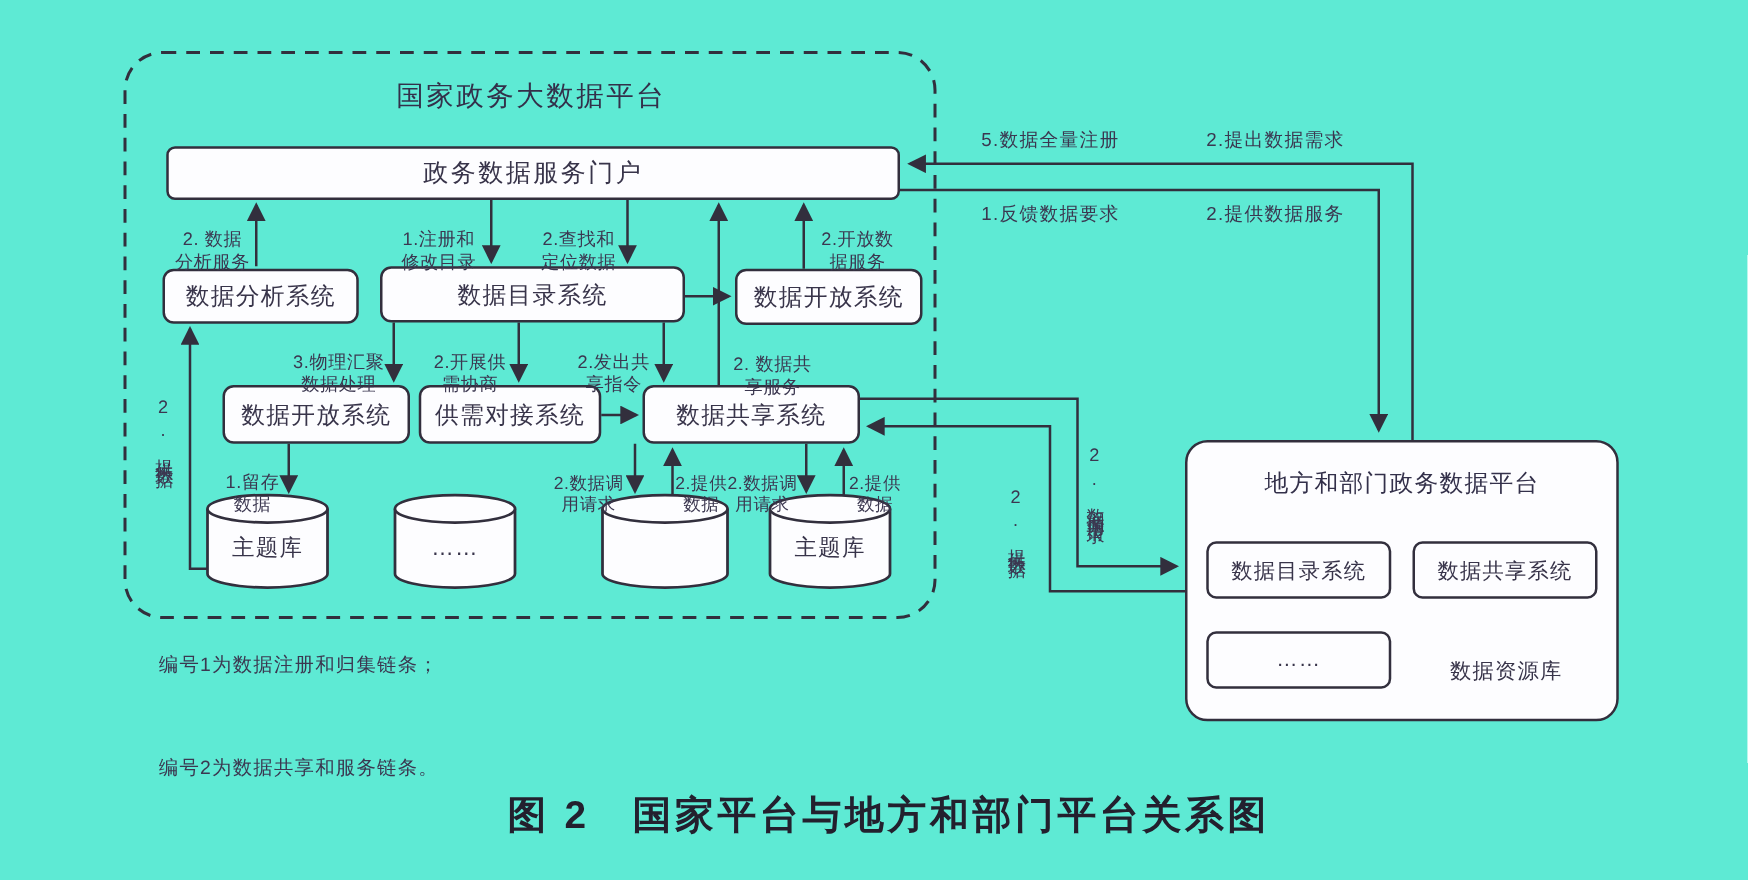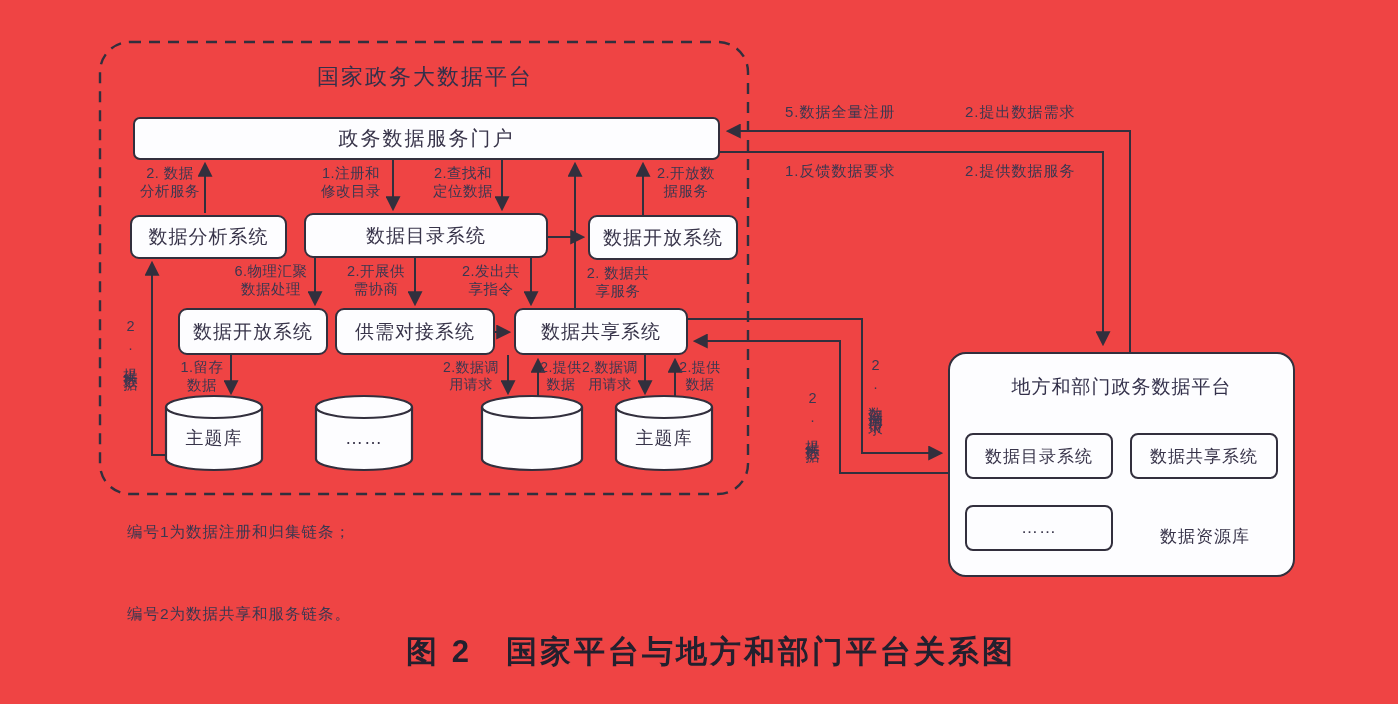--- a/index.html
+++ b/index.html
@@ -1,35 +1,35 @@
 <!DOCTYPE html>
 <html><head>
 <meta charset="utf-8">
 <style>
   html,body{margin:0;padding:0;background:#ffffff;}
   .canvas{
     position:relative;width:1398px;height:704px;
-    background:#ef4444;overflow:hidden;
+    background:#5eead4;overflow:hidden;
     font-family:"Liberation Sans","DejaVu Sans",sans-serif;
     color:#38344a;
   }
   svg.layer{position:absolute;left:0;top:0;}
   .box{
     position:absolute;display:flex;align-items:center;justify-content:center;
     background:#fdfdff;border:2px solid #322f3d;border-radius:9px;
     font-size:19px;letter-spacing:1px;color:#38344a;box-sizing:border-box;
   }
   .portal{border-radius:7px;font-size:20px;letter-spacing:2px;}
   .bigtitle{
     position:absolute;text-align:center;font-size:22px;letter-spacing:2px;
     color:#33304a;font-weight:500;
   }
   .flabel{
     position:absolute;font-size:14.5px;line-height:1.22;text-align:center;
-    white-space:pre-line;color:#3b3750;letter-spacing:0.5px;
+    white-space:pre-line;color:#3b3750;letter-spacing:0.5px;margin-top:19px;
   }
   .vlabel{
     position:absolute;font-size:14.5px;color:#3b3750;
     writing-mode:vertical-rl;text-orientation:upright;letter-spacing:3px;
     line-height:1;text-align:center;
   }
   .exlabel{position:absolute;font-size:15px;color:#3b3750;letter-spacing:1px;white-space:nowrap;}
   .dbtext{
     position:absolute;display:flex;align-items:center;justify-content:center;
     font-size:18px;letter-spacing:1px;color:#38344a;
@@ -121,38 +121,38 @@
 
   <div class="bigtitle" style="left:280px;top:62px;width:290px;">国家政务大数据平台</div>
 
   <div class="box" style="left:130px;top:215px;width:157px;height:44px;">数据分析系统</div>
 
   <div class="box portal" style="left:133px;top:117px;width:587px;height:43px;">政务数据服务门户</div>
   <div class="box" style="left:304px;top:213px;width:244px;height:45px;">数据目录系统</div>
   <div class="box" style="left:588px;top:215px;width:150px;height:45px;">数据开放系统</div>
 
   <div class="box" style="left:178px;top:308px;width:150px;height:47px;">数据开放系统</div>
-  <div class="box" style="left:335px;top:308px;width:160px;height:47px;">供需对接系统</div>
+  <div class="box" style="left:335px;top:308px;width:146px;height:47px;">供需对接系统</div>
   <div class="box" style="left:514px;top:308px;width:174px;height:47px;">数据共享系统</div>
 
   <div class="dbtext" style="left:166px;top:418px;width:96px;height:40px;">主题库</div>
   <div class="dbtext" style="left:316px;top:418px;width:96px;height:40px;">……</div>
   <div class="dbtext" style="left:616px;top:418px;width:96px;height:40px;">主题库</div>
 
   <div class="flabel" style="left:134px;top:165px;width:72px;">2. 数据
 分析服务</div>
   <div class="flabel" style="left:312px;top:165px;width:78px;">1.注册和
 修改目录</div>
   <div class="flabel" style="left:424px;top:165px;width:78px;">2.查找和
 定位数据</div>
   <div class="flabel" style="left:650px;top:165px;width:72px;">2.开放数
 据服务</div>
   <div class="flabel" style="left:581px;top:265px;width:74px;">2. 数据共
 享服务</div>
-  <div class="flabel" style="left:226px;top:263px;width:90px;">6.物理汇聚
+  <div class="flabel" style="left:226px;top:263px;width:90px;">3.物理汇聚
 数据处理</div>
   <div class="flabel" style="left:338px;top:263px;width:76px;">2.开展供
 需协商</div>
   <div class="flabel" style="left:452px;top:263px;width:78px;">2.发出共
 享指令</div>
   <div class="flabel" style="left:174px;top:359px;width:56px;">1.留存
 数据</div>
   <div class="flabel" style="left:436px;top:359px;width:70px;font-size:14px;">2.数据调
 用请求</div>
   <div class="flabel" style="left:539px;top:359px;width:44px;font-size:14px;">2.提供

